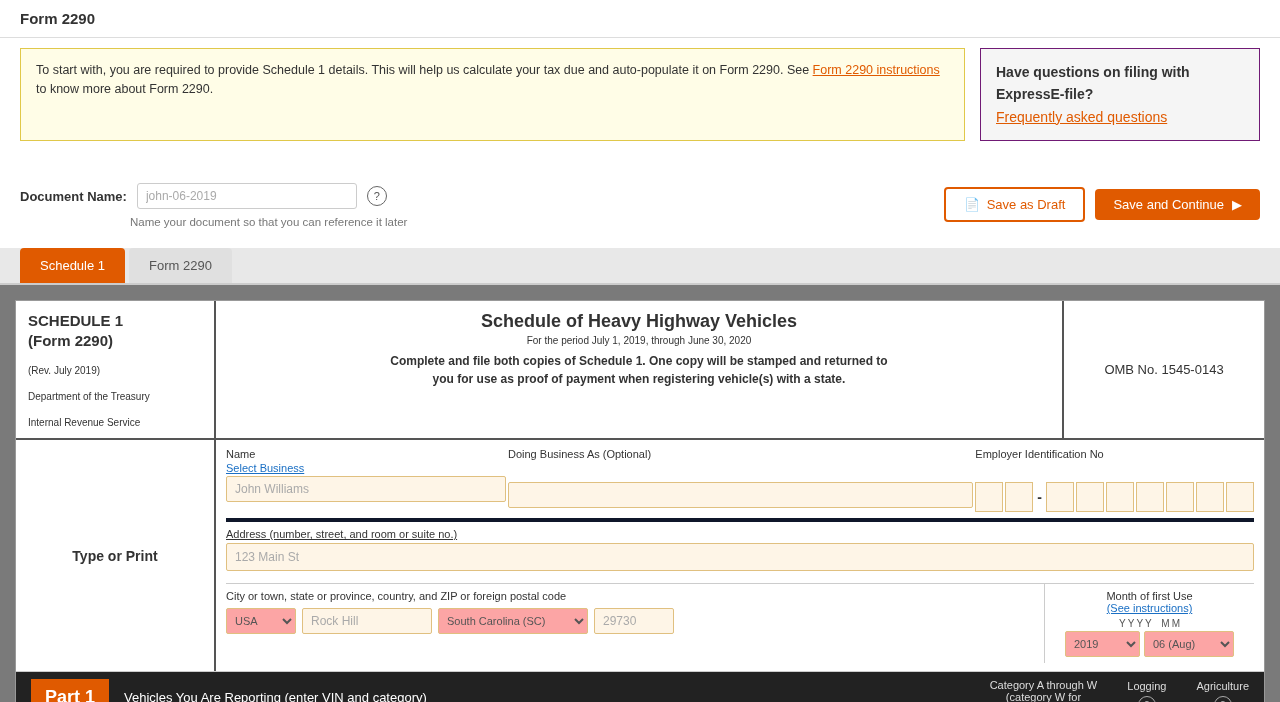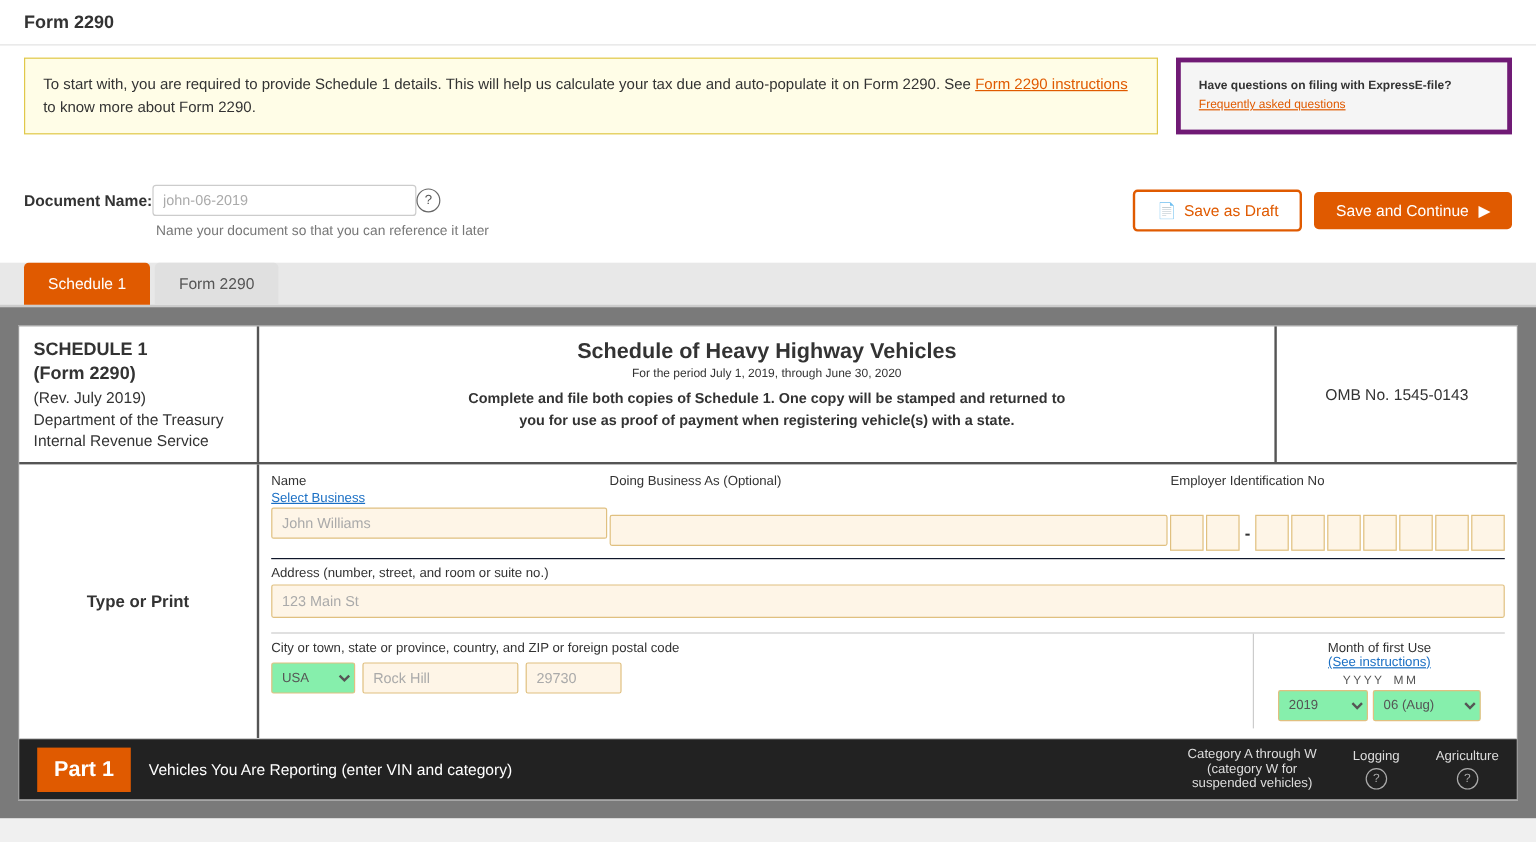--- a/index.html
+++ b/index.html
@@ -5,24 +5,24 @@
     * { box-sizing: border-box; margin: 0; padding: 0; }
     body { font-family: Arial, sans-serif; font-size: 13px; background: #f0f0f0; color: #333; }
 
     .page-title { background: #fff; padding: 10px 20px; font-size: 15px; font-weight: bold; border-bottom: 1px solid #ddd; }
 
     .top-section { background: #fff; padding: 10px 20px 0 20px; }
 
     .info-row { display: flex; gap: 15px; margin-bottom: 24px; }
     .info-banner { flex: 1; background: #fffde7; border: 1px solid #e0c84a; padding: 12px 15px; font-size: 12.5px; line-height: 1.5; }
     .info-banner a { color: #e05a00; text-decoration: underline; }
-    .help-box { width: 280px; background: #f5f5f5; border: 4px solid #701a75; padding: 12px 15px; font-size: 10px; line-height: 1.6; }
+    .help-box { width: 280px; background: #f5f5f5; border: 1px solid #701a75; padding: 12px 15px; font-size: 14px; line-height: 1.6; }
     .help-box a { color: #e05a00; text-decoration: underline; }
 
-    .doc-name-row { display: flex; align-items: center; padding: 10px 0 5px 0; gap: 0; }
+    .doc-name-row { display: flex; align-items: center; padding: 10px 0 5px 0; gap: 10px; }
     .doc-name-label { font-weight: bold; font-size: 13px; white-space: nowrap; }
     .doc-name-input { width: 220px; border: 1px solid #ccc; border-radius: 3px; padding: 5px 8px; font-size: 12px; color: #aaa; background: #fff; }
     .help-circle { width: 20px; height: 20px; border: 1.5px solid #666; border-radius: 50%; display: flex; align-items: center; justify-content: center; font-size: 11px; color: #555; cursor: pointer; flex-shrink: 0; }
     .doc-hint { font-size: 11.5px; color: #777; padding-left: 0; margin-top: 2px; padding-bottom: 8px; padding-left: 110px; }
 
     .action-buttons { display: flex; gap: 10px; margin-left: auto; align-items: center; }
     .btn-draft { border: 2px solid #e05a00; background: #fff; color: #e05a00; padding: 8px 18px; border-radius: 4px; font-size: 13px; cursor: pointer; display: flex; align-items: center; gap: 6px; font-weight: 500; }
     .btn-continue { background: #e05a00; color: #fff; padding: 8px 18px; border-radius: 4px; font-size: 13px; cursor: pointer; display: flex; align-items: center; gap: 8px; border: none; font-weight: 500; }
 
     .header-actions { display: flex; align-items: center; justify-content: space-between; padding: 8px 0 12px 0; }
@@ -30,21 +30,21 @@
     .tabs { display: flex; background: #e8e8e8; padding: 0 20px; border-bottom: 2px solid #ccc; }
     .tab { padding: 10px 20px; cursor: pointer; font-size: 13px; font-weight: 500; color: #555; background: #e0e0e0; border-radius: 4px 4px 0 0; margin-right: 4px; }
     .tab.active { background: #e05a00; color: #fff; }
 
     .form-area { background: #7a7a7a; padding: 15px; }
     .form-inner { background: #fff; border: 1px solid #999; }
 
     .schedule-header { display: flex; border-bottom: 2px solid #555; }
     .schedule-left { width: 200px; border-right: 2px solid #555; padding: 10px 12px; }
     .schedule-left h2 { font-size: 15px; font-weight: bold; line-height: 1.3; }
-    .schedule-left p { font-size: 13px; color: #333; margin-top: 3px; }
+    .schedule-left p { font-size: 10px; color: #333; margin-top: 15px; }
     .schedule-center { flex: 1; text-align: center; padding: 10px 15px; border-right: 2px solid #555; }
     .schedule-center h1 { font-size: 18px; font-weight: bold; }
     .schedule-center .period { font-size: 10px; margin-top: 3px; }
     .schedule-center .note { font-size: 12px; font-weight: bold; margin-top: 6px; line-height: 1.5; }
     .schedule-right { width: 200px; padding: 10px 15px; display: flex; align-items: center; justify-content: center; }
     .schedule-right p { font-size: 13px; }
 
     .form-body { padding: 0; }
 
     .type-print-row { display: flex; border-bottom: 1px solid #ccc; }
@@ -55,28 +55,28 @@
     .field-group { display: flex; flex-direction: column; }
     .field-label { font-size: 11px; color: #333; margin-bottom: 2px; }
     .field-link { font-size: 11px; color: #1a6fc4; text-decoration: underline; cursor: pointer; margin-bottom: 2px; }
     .field-input { background: #fef5e7; border: 1px solid #e0c080; padding: 5px 8px; font-size: 12px; color: #aaa; border-radius: 2px; }
     .field-input.wide { width: 280px; }
 
     .ein-group { display: flex; align-items: flex-end; gap: 2px; }
     .ein-box { width: 28px; height: 30px; background: #fef5e7; border: 1px solid #e0c080; display: flex; align-items: center; justify-content: center; font-size: 12px; }
     .ein-dash { font-size: 14px; font-weight: bold; margin: 0 2px; align-self: center; }
 
-    .address-section { border-top: 1px solid #0f172a; padding: 6px 0; }
+    .address-section { border-top: 4px solid #0f172a; padding: 6px 0; text-decoration: underline; }
     .address-label { font-size: 11px; color: #333; margin-bottom: 3px; }
     .address-input { width: 100%; background: #fef5e7; border: 1px solid #e0c080; padding: 6px 8px; font-size: 12px; color: #aaa; border-radius: 2px; }
 
     .city-state-row { display: flex; gap: 6px; align-items: flex-end; margin-top: 6px; }
     .city-label { font-size: 11px; color: #333; margin-bottom: 2px; }
 
-    select.field-select { background: #86efac; border: 1px solid #e0c080; padding: 5px 4px; font-size: 11px; color: #555; border-radius: 2px; -webkit-appearance: auto; }
+    select.field-select { background: #fca5a5; border: 1px solid #e0c080; padding: 5px 4px; font-size: 11px; color: #555; border-radius: 2px; -webkit-appearance: auto; }
 
     .month-use { display: flex; flex-direction: column; align-items: center; padding: 6px 10px; border-left: 1px solid #ccc; min-width: 210px; }
     .month-use-title { font-size: 11px; text-align: center; }
     .month-use-link { font-size: 11px; color: #1a6fc4; text-decoration: underline; cursor: pointer; }
 
     .part1-bar { background: #222; color: #fff; display: flex; align-items: center; padding: 0 15px; min-height: 50px; }
     .part1-label { background: #e05a00; color: #fff; font-weight: bold; font-size: 18px; padding: 8px 14px; margin-right: 15px; }
     .part1-title { font-size: 13px; color: #fff; flex: 1; }
     .part1-cols { display: flex; gap: 30px; margin-left: auto; align-items: center; }
     .part1-col-label { font-size: 11px; color: #ddd; max-width: 130px; }
@@ -188,20 +188,23 @@
           </div>
 
           <div style="display:flex; border-top:1px solid #ccc; margin-top:6px;">
             <div style="flex:1; padding: 6px 0;">
               <div class="city-label">City or town, state or province, country, and ZIP or foreign postal code</div>
               <div class="city-state-row">
                 <select class="field-select" style="width:70px;">
                   <option>USA</option>
                 </select>
                 <input class="field-input" type="text" value="Rock Hill" style="width: 130px; color: rgb(170, 170, 170);">
+                <select class="field-select" style="width:150px;">
+                  <option>South Carolina (SC)</option>
+                </select>
                 <input class="field-input" type="text" value="29730" style="width: 80px; color: rgb(170, 170, 170);">
               </div>
             </div>
             <div class="month-use">
               <div class="month-use-title">Month of first Use</div>
               <a class="month-use-link">(See instructions)</a>
               <div style="display:flex; gap:2px; margin-top:4px; font-size:10px; color:#555;">
                 <span>Y</span><span>Y</span><span>Y</span><span>Y</span>&nbsp;&nbsp;<span>M</span><span>M</span>
               </div>
               <div style="display:flex; gap:4px; margin-top:2px;">

